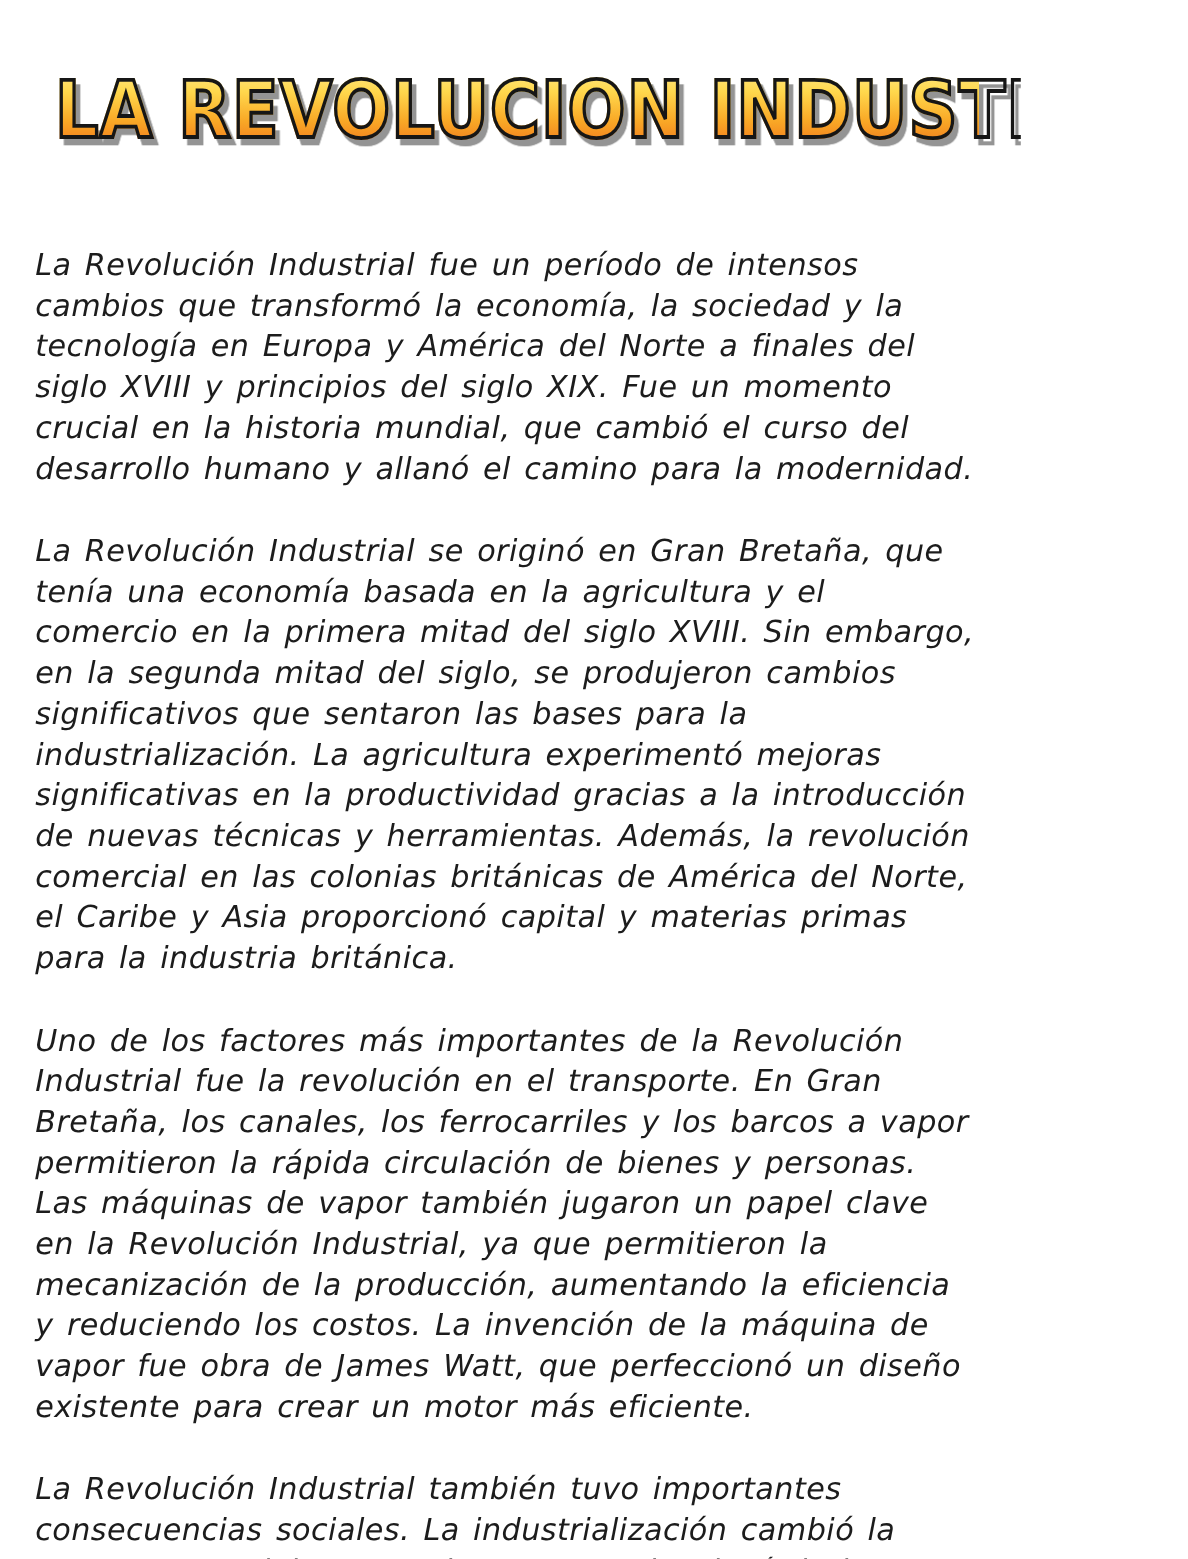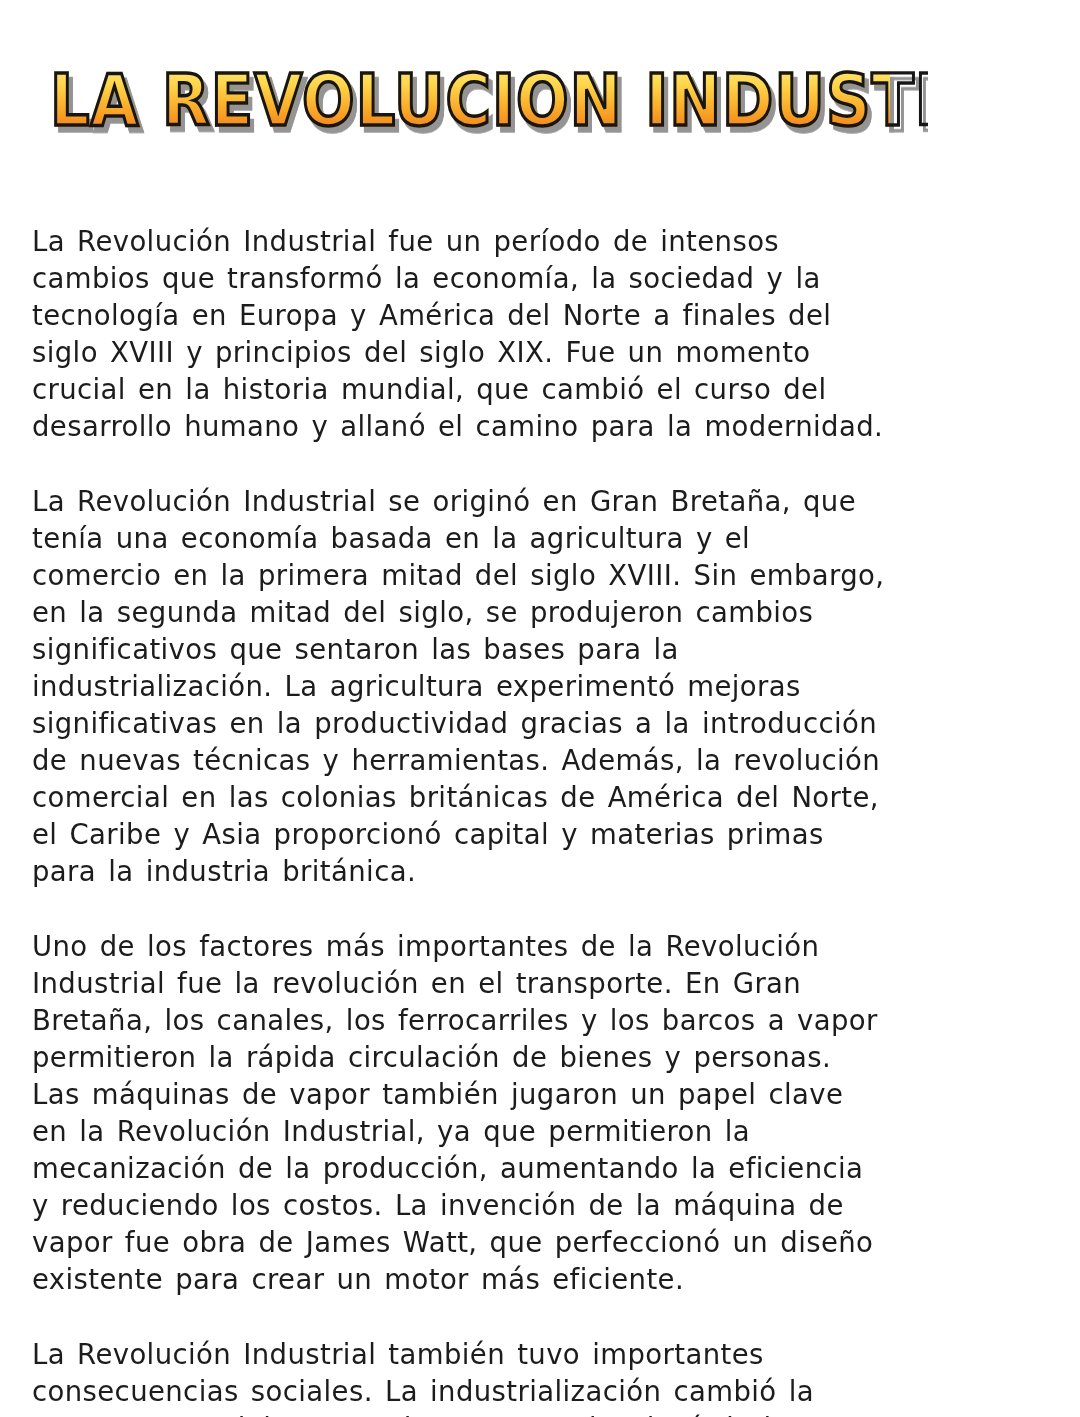--- a/index.html
+++ b/index.html
@@ -37,20 +37,21 @@
     margin-top: 92px;
   }
   .para {
     margin: 0 0 38px 0;
     font-size: 27.5px;
     line-height: 37px;
     color: #1c1c1c;
     letter-spacing: 0.4px;
     word-spacing: 3px;
     text-align: left;
+    font-style: italic;
   }
 </style>
 </head>
 <body>
 
 <div class="page">
   <h1 class="title">LA REVOLUCION INDUSTRIAL</h1>
 
   <div class="body-text">
     <p class="para">La Revolución Industrial fue un período de intensos cambios que transformó la economía, la sociedad y la tecnología en Europa y América del Norte a finales del siglo XVIII y principios del siglo XIX. Fue un momento crucial en la historia mundial, que cambió el curso del desarrollo humano y allanó el camino para la modernidad.</p>

